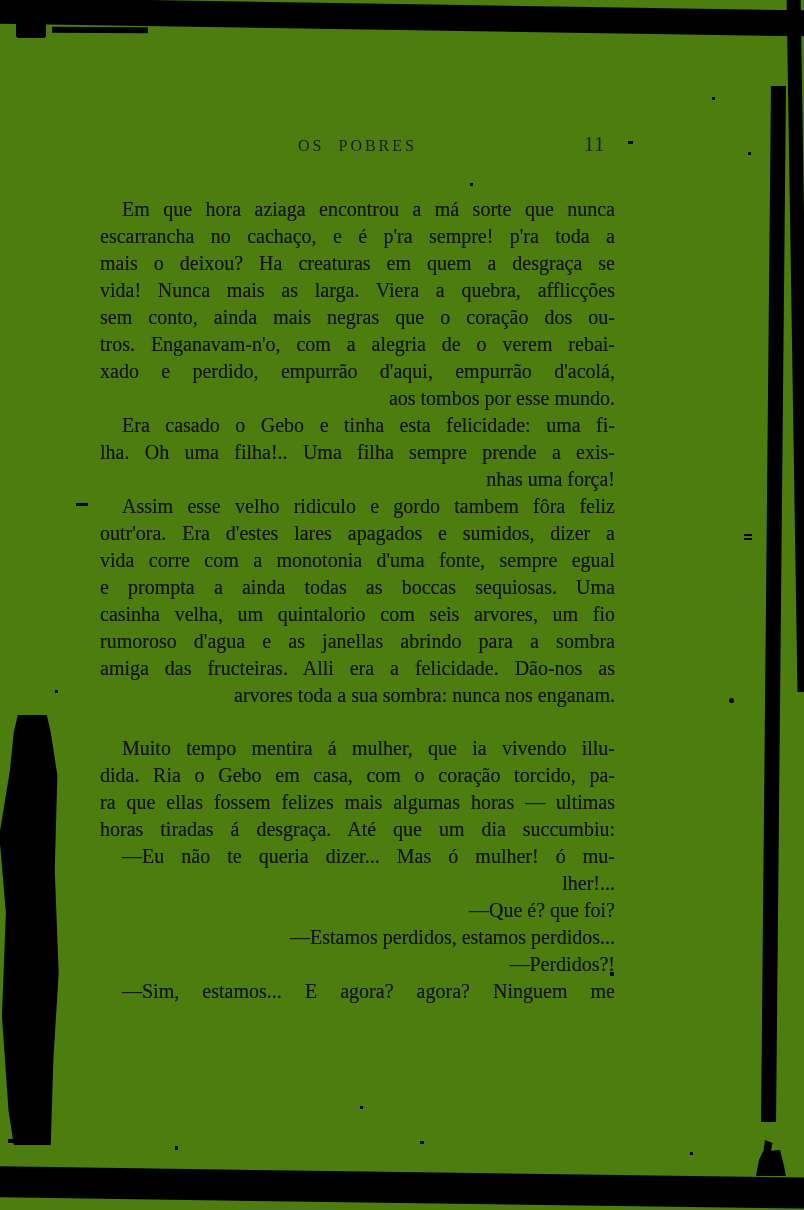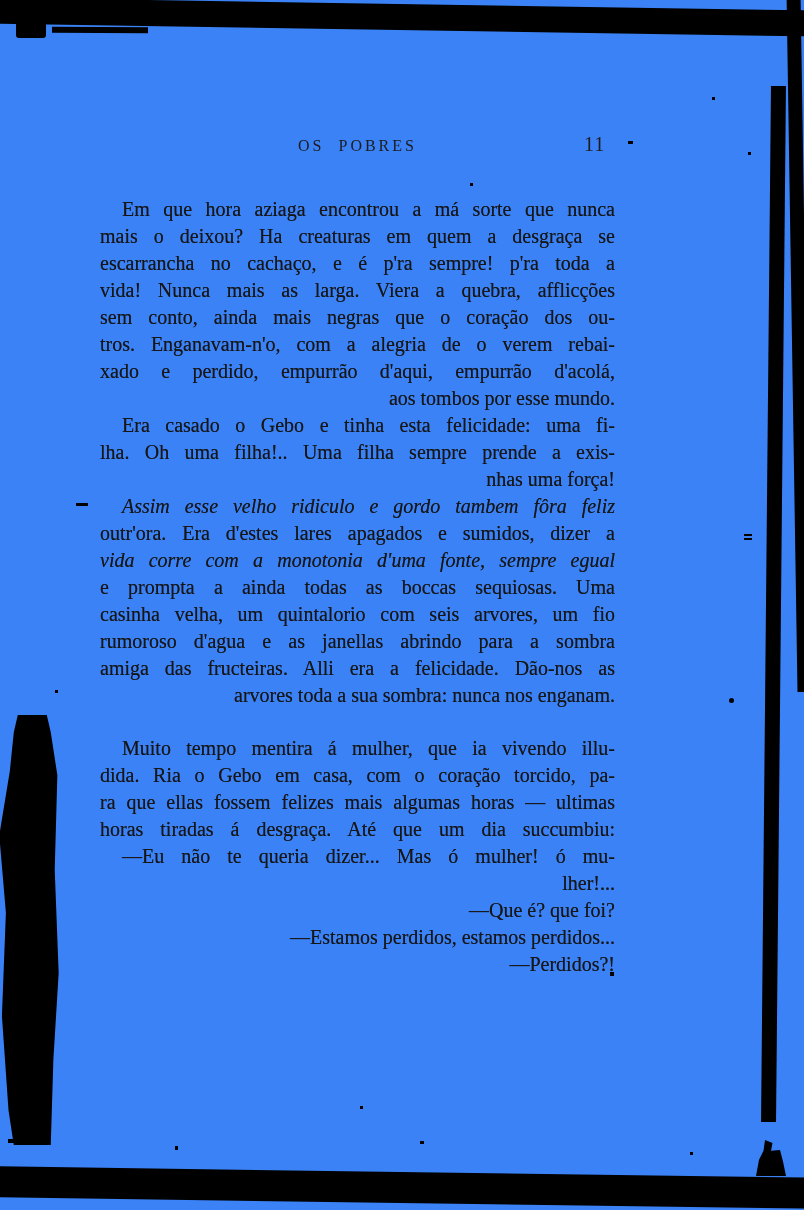--- a/index.html
+++ b/index.html
@@ -1,20 +1,20 @@
 <!DOCTYPE html>
 <html><head>
 <meta charset="utf-8">
 <style>
   html, body { margin: 0; padding: 0; background: #e8e8e8; }
   #page {
     position: relative;
     width: 804px;
     height: 1210px;
-    background: #3b82f6;
+    background: #4d7c0f;
     overflow: hidden;
     font-family: "Liberation Serif", "DejaVu Serif", serif;
     color: #151515;
   }
 
   
   #running-title {
     position: absolute;
     left: 100px; top: 137px; width: 515px;
     text-align: center;
@@ -39,21 +39,21 @@
   .para { margin: 0; }
   .line {
     font-size: 20px;
     line-height: 27px;
     white-space: normal;
     color: #161616;
     text-shadow: 0 0 0.5px rgba(20,20,20,0.65);
     text-align: right;
   }
   .line.just { text-align: justify; text-align-last: justify; }
-  .line.ital { font-style: italic; }
+  .line.ital { }
   .line.first-indent { text-indent: 22px; }
   .section-break { height: 26px; }
 
   
   .artifact { position: absolute; background: #000; }
   #art-top-bar { left: -8px; top: 4px; width: 822px; height: 26px; transform: rotate(0.9deg); }
   #art-top-blob { left: 16px; top: 4px; width: 30px; height: 34px; border-radius: 3px; }
   #art-top-fringe { left: 52px; top: 27px; width: 96px; height: 6px; transform: rotate(0.4deg); }
   #art-bottom-bar { left: -8px; top: 1172px; width: 822px; height: 31px; transform: rotate(0.8deg); }
   #art-bottom-right-blob { left: 756px; top: 1140px; width: 30px; height: 36px;
@@ -70,22 +70,22 @@
 <body>
 
 <div id="page">
 
   <div id="running-title">OS POBRES</div>
   <div id="page-number">11</div>
 
   <div id="text-column">
       <div class="para">
         <div class="line just first-indent">Em que hora aziaga encontrou a má sorte que nunca</div>
+        <div class="line just">escarrancha no cachaço, e é p'ra sempre! p'ra toda a</div>
         <div class="line just">mais o deixou? Ha creaturas em quem a desgraça se</div>
-        <div class="line just">escarrancha no cachaço, e é p'ra sempre! p'ra toda a</div>
         <div class="line just">vida! Nunca mais as larga. Viera a quebra, afflicções</div>
         <div class="line just">sem conto, ainda mais negras que o coração dos ou-</div>
         <div class="line just">tros. Enganavam-n'o, com a alegria de o verem rebai-</div>
         <div class="line just">xado e perdido, empurrão d'aqui, empurrão d'acolá,</div>
         <div class="line">aos tombos por esse mundo.</div>
       </div>
       <div class="para">
         <div class="line just first-indent">Era casado o Gebo e tinha esta felicidade: uma fi-</div>
         <div class="line just">lha. Oh uma filha!.. Uma filha sempre prende a exis-</div>
         <div class="line">nhas uma força!</div>
@@ -113,20 +113,23 @@
       </div>
       <div class="para">
         <div class="line first-indent">—Que é? que foi?</div>
       </div>
       <div class="para">
         <div class="line first-indent">—Estamos perdidos, estamos perdidos...</div>
       </div>
       <div class="para">
         <div class="line first-indent">—Perdidos?!</div>
       </div>
+      <div class="para">
+        <div class="line just first-indent">—Sim, estamos... E agora? agora? Ninguem me</div>
+      </div>
     </div>
 
   <div class="artifact" id="art-top-bar"></div>
   <div class="artifact" id="art-top-blob"></div>
   <div class="artifact" id="art-top-fringe"></div>
   <div class="artifact" id="art-bottom-bar"></div>
   <div class="artifact" id="art-bottom-right-blob"></div>
   <div class="artifact" id="art-left-blob"></div>
   <div class="artifact" id="art-right-stripe"></div>
   <div class="artifact" id="art-right-edge"></div>

